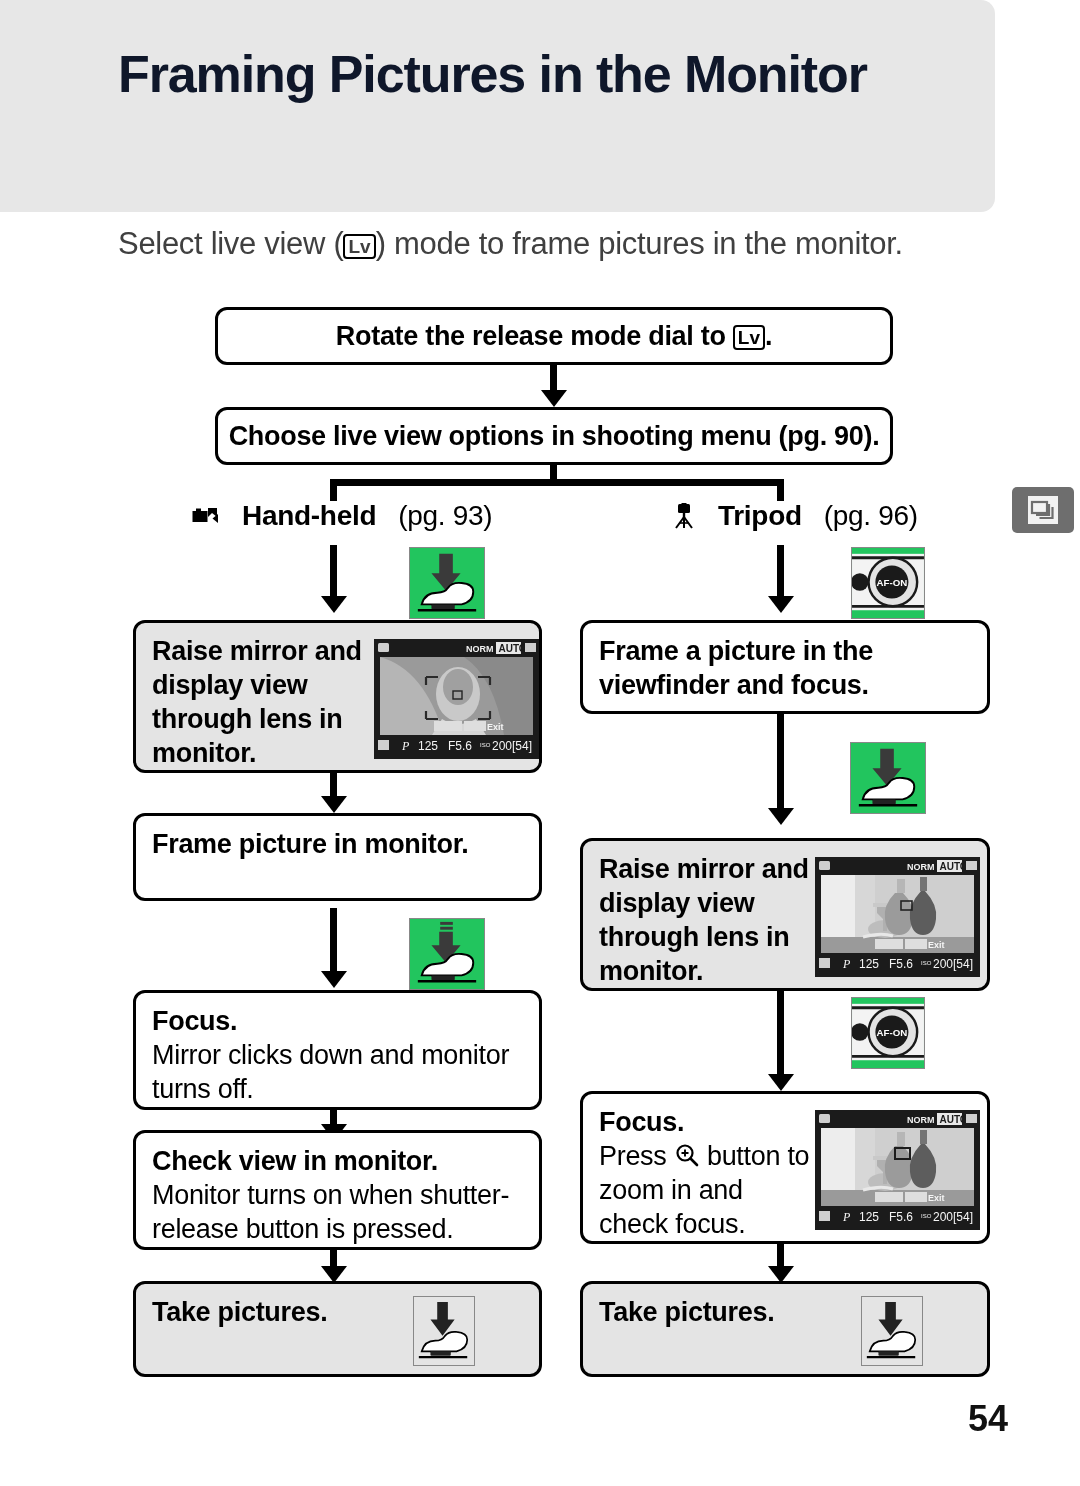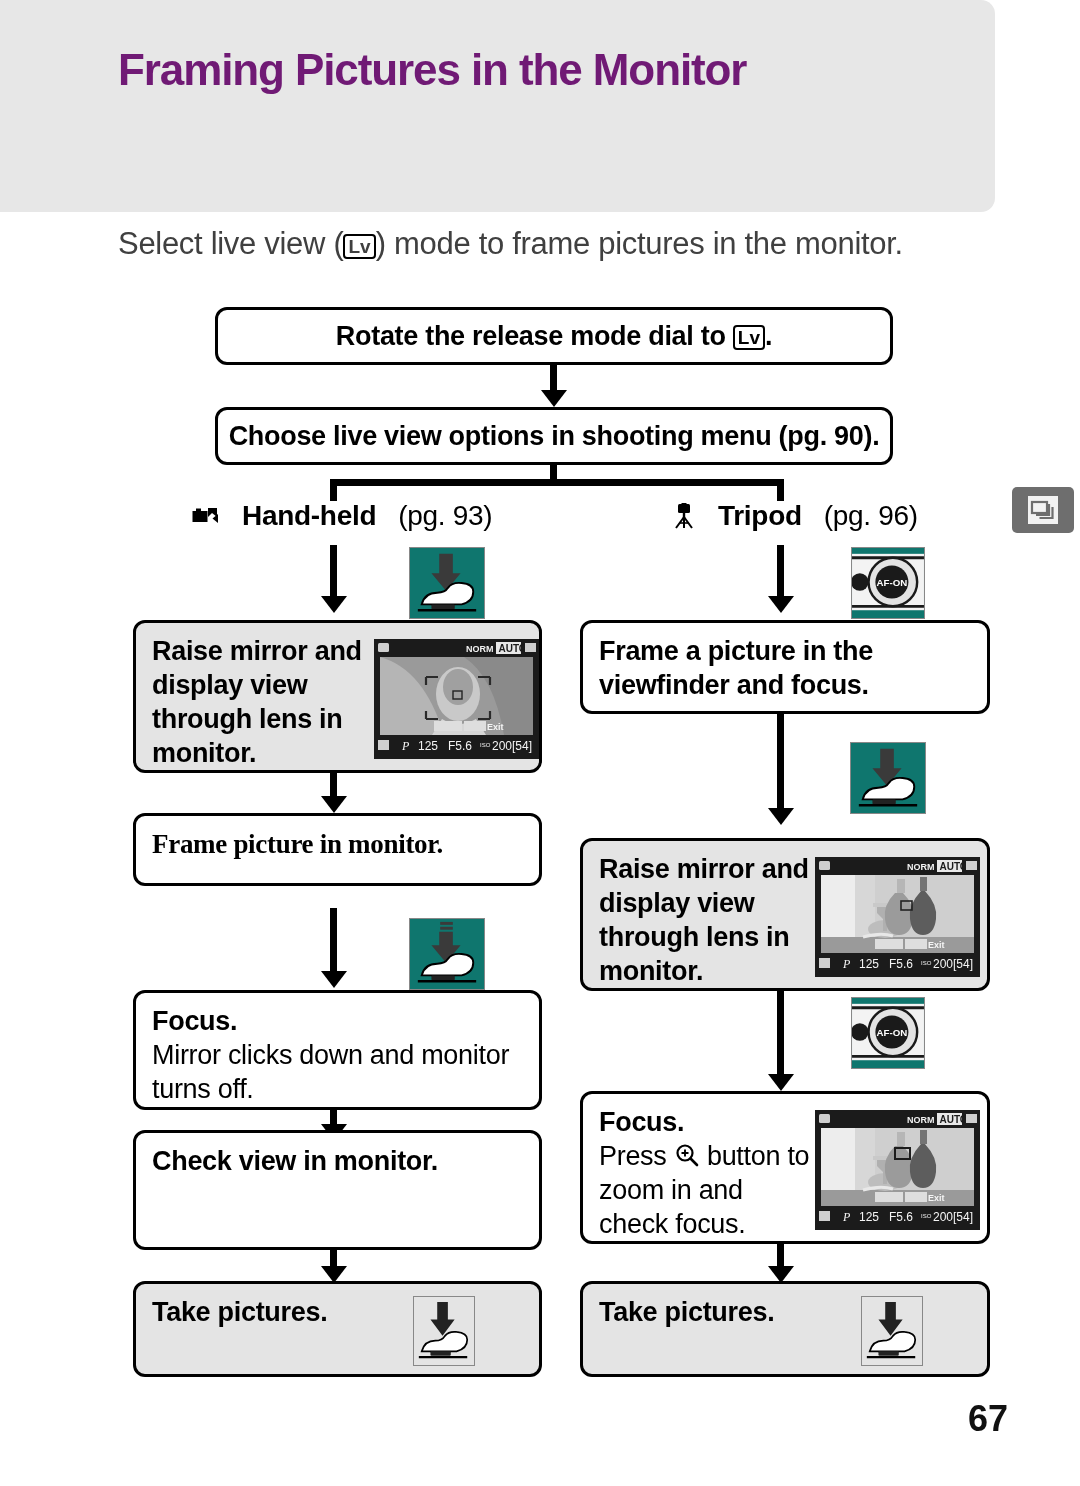--- a/index.html
+++ b/index.html
@@ -7,22 +7,22 @@
     width:1080px;height:1486px;background:#fff;position:relative;
     font-family:"Liberation Sans", sans-serif;color:#000;overflow:hidden;
   }
   
   .header-band{
     position:absolute;left:0;top:0;width:995px;height:212px;
     background:#e7e7e7;border-radius:0 14px 14px 0;
   }
   .page-title{
     position:absolute;left:118px;top:44px;width:870px;
-    font-size:44px;font-weight:bold;line-height:1.16;
-    letter-spacing:-1.1px;color:#701a75;
+    font-size:52px;font-weight:bold;line-height:1.16;
+    letter-spacing:-1.1px;color:#0f172a;
   }
   .intro-line{
     position:absolute;left:118px;top:225px;width:870px;
     font-size:31px;line-height:1.25;color:#404040;letter-spacing:-.3px;
   }
   
   .side-tab{
     position:absolute;left:1012px;top:487px;width:62px;height:46px;
     background:#6e6e6e;border-radius:5px;
     display:flex;align-items:center;justify-content:center;
@@ -54,21 +54,21 @@
     border-top:17px solid #000;
   }
   
   .branch-label{
     position:absolute;font-size:28px;font-weight:bold;letter-spacing:-.3px;
     display:flex;align-items:center;gap:22px;white-space:nowrap;
   }
   .branch-label .pg{font-weight:normal;}
   
   .icon-card{
-    position:absolute;box-sizing:border-box;border:1.5px solid #888;background:#0f766e;
+    position:absolute;box-sizing:border-box;border:1.5px solid #888;background:#22c55e;
   }
   .icon-card svg{display:block;width:100%;height:100%;}
   
   .lcd{position:absolute;background:#a3a3a3;box-sizing:border-box;}
   .lcd svg{display:block;width:100%;height:100%;}
   
   .lv-glyph{
     display:inline-block;border:2.5px solid #000;border-radius:4px;
     padding:0 3px;font-size:19px;font-weight:bold;line-height:1.12;
     vertical-align:1px;letter-spacing:0;
@@ -185,21 +185,21 @@
       <text x="74" y="111" fill="#f5f5f5" font-size="12" font-family="'Liberation Sans',sans-serif">F5.6</text>
       <text x="106" y="108" fill="#f5f5f5" font-size="6" font-family="'Liberation Sans',sans-serif">ISO</text>
       <text x="118" y="111" fill="#f5f5f5" font-size="12" font-family="'Liberation Sans',sans-serif">200[54]</text>
     </svg>
   </div>
 </div>
 
 <div class="vline" style="left:330px;top:773px;height:28px;"></div>
 <div class="arrow" style="left:321px;top:796px;"></div>
 
-<div class="fbox" style="left:133px;top:813px;width:409px;height:73px;font-family:Liberation Serif, serif;">
+<div class="fbox" style="left:133px;top:813px;width:409px;height:88px;">
   <div class="inner">
     <span class="btitle">Frame picture in monitor.</span>
   </div>
 </div>
 
 <div class="vline" style="left:330px;top:908px;height:70px;"></div>
 <div class="arrow" style="left:321px;top:971px;"></div>
 <div class="icon-card" style="left:409px;top:918px;width:76px;height:72px;">
   <svg viewBox="0 0 76 72">
     <rect x="31" y="3" width="13" height="3" fill="#3a3a3a"></rect>
@@ -217,20 +217,21 @@
     <div class="bbody">Mirror clicks down and monitor turns off.</div>
   </div>
 </div>
 
 <div class="vline" style="left:330px;top:1110px;height:20px;"></div>
 <div class="arrow" style="left:321px;top:1124px;"></div>
 
 <div class="fbox" style="left:133px;top:1130px;width:409px;height:120px;">
   <div class="inner">
     <div class="btitle">Check view in monitor.</div>
+    <div class="bbody">Monitor turns on when shutter-release button is pressed.</div>
   </div>
 </div>
 
 <div class="vline" style="left:330px;top:1250px;height:22px;"></div>
 <div class="arrow" style="left:321px;top:1266px;"></div>
 
 <div class="fbox shaded" style="left:133px;top:1281px;width:409px;height:96px;">
   <div class="inner">
     <span class="btitle">Take pictures.</span>
   </div>
@@ -382,13 +383,13 @@
   <div class="icon-card" style="left:278px;top:12px;width:62px;height:70px;background:#e4e4e4;">
     <svg viewBox="0 0 62 70">
       <path d="M24 5 h11 v18 h7 L29.5 40 L17 23 h7 Z" fill="#222"></path>
       <path d="M8 56 q3 -11 14 -11 q7 0 10 -5 q4 -5 12 -4 q11 1 11 8 q0 9 -11 12 Z" fill="#fff" stroke="#000" stroke-width="1.8"></path>
       <rect x="17" y="56" width="21" height="4.5" rx="1" fill="#222"></rect>
       <path d="M5 62 h50" stroke="#000" stroke-width="2.2"></path>
     </svg>
   </div>
 </div>
 
-<div class="page-num">67</div>
+<div class="page-num">54</div>
 
 </body></html>

